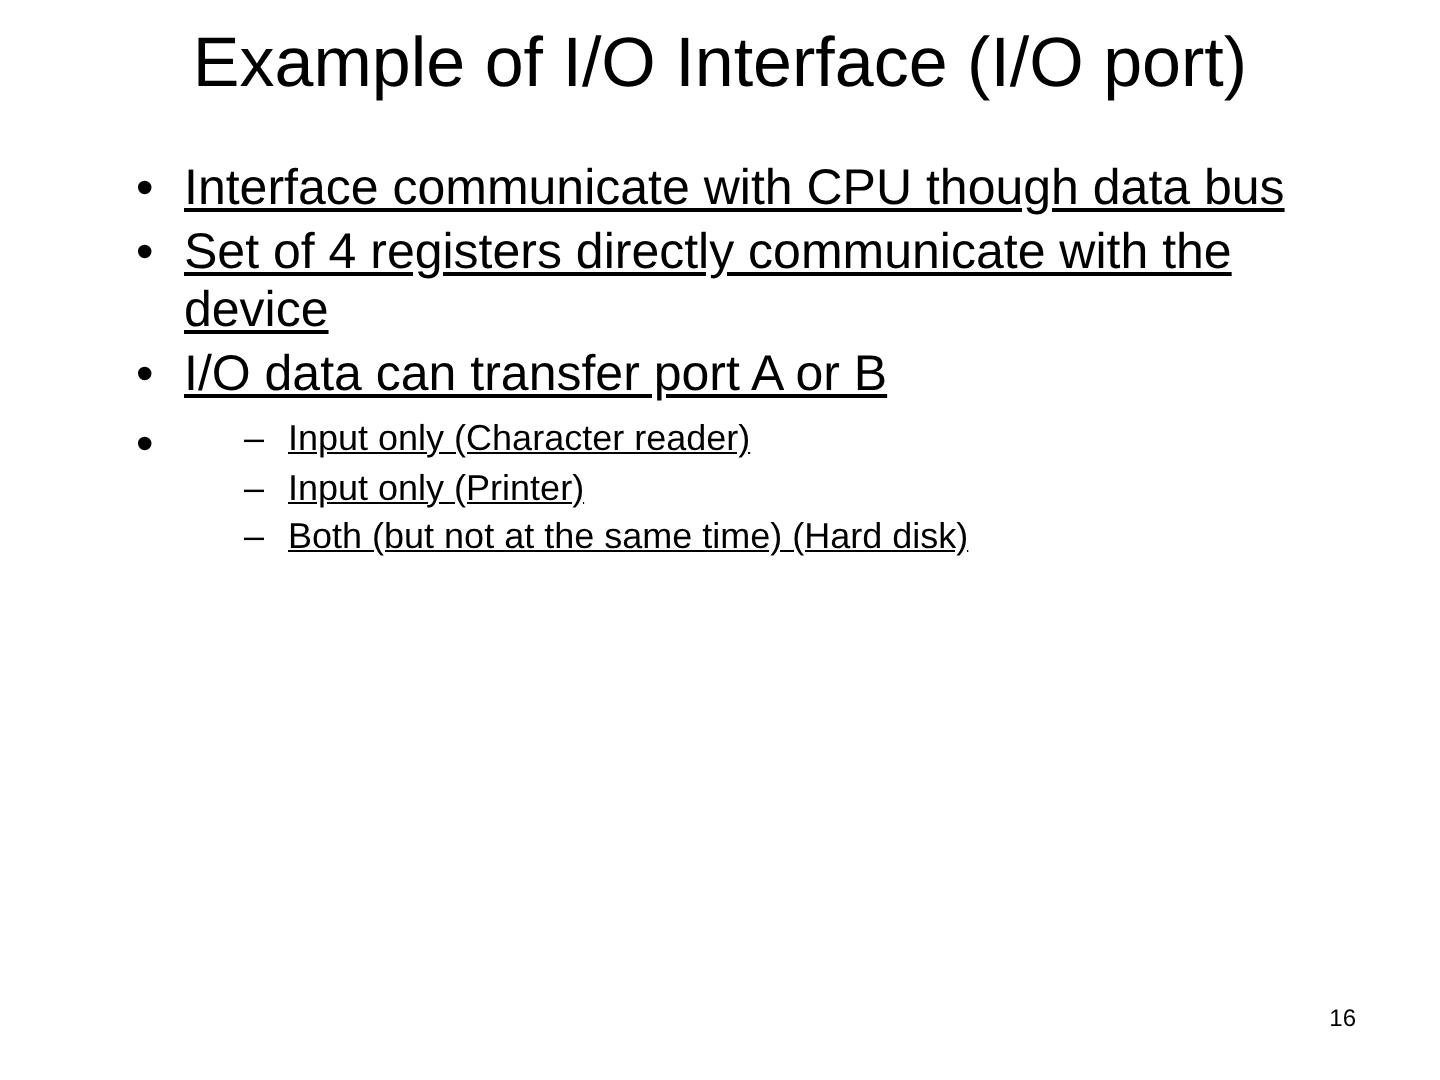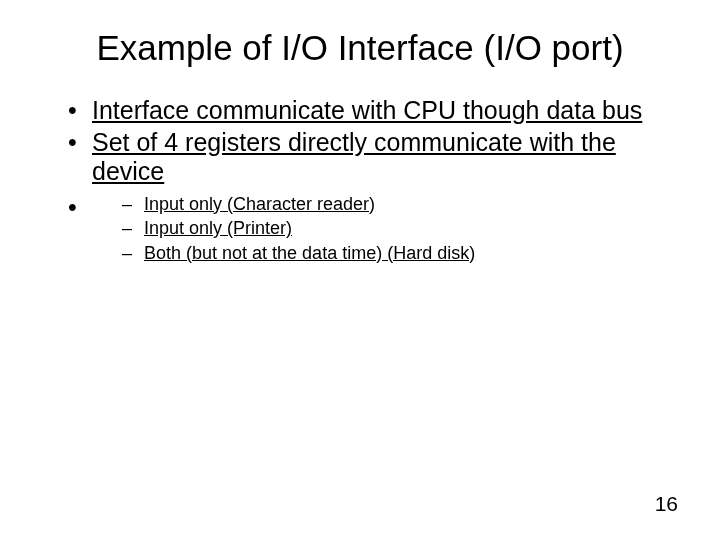--- a/index.html
+++ b/index.html
@@ -9,21 +9,21 @@
     height: 540px;
     background: #ffffff;
     font-family: Arial, Helvetica, sans-serif;
     color: #000000;
   }
   .slide {
     position: relative;
     width: 720px;
     height: 540px;
     box-sizing: border-box;
-    padding: 28px 40px 40px 40px;
+    padding: 12px 40px 40px 40px;
   }
   .title {
     font-size: 35px;
     text-align: center;
     margin: 0 0 28px 0;
     font-weight: normal;
   }
   ul.level1 {
     list-style: none;
     margin: 0;
@@ -59,45 +59,48 @@
   ul.level2 > li::before {
     content: "–";
     position: absolute;
     left: 0;
     top: 0;
   }
   .pagenum {
     position: absolute;
     right: 42px;
     bottom: 24px;
-    font-size: 21px;
+    font-size: 12px;
   }
 </style>
 </head>
 <body>
 
 <div class="slide">
   <h1 class="title">Example of I/O Interface (I/O port)</h1>
 
   <ul class="level1">
     <li>
       <span>Interface communicate with CPU though data bus</span>
     </li>
     <li>
       <span>Set of 4 registers directly communicate with the device</span>
     </li>
     <li>
+      <span>I/O data can transfer port A or B</span>
+    </li>
+    <li>
       <ul class="level2">
         <li>
           <span>Input only (Character reader)</span>
         </li>
         <li>
           <span>Input only (Printer)</span>
         </li>
         <li>
-          <span>Both (but not at the data time) (Hard disk)</span>
+          <span>Both (but not at the same time) (Hard disk)</span>
         </li>
       </ul>
     </li>
   </ul>
 
   <div class="pagenum">16</div>
 </div>
 
 </body></html>

